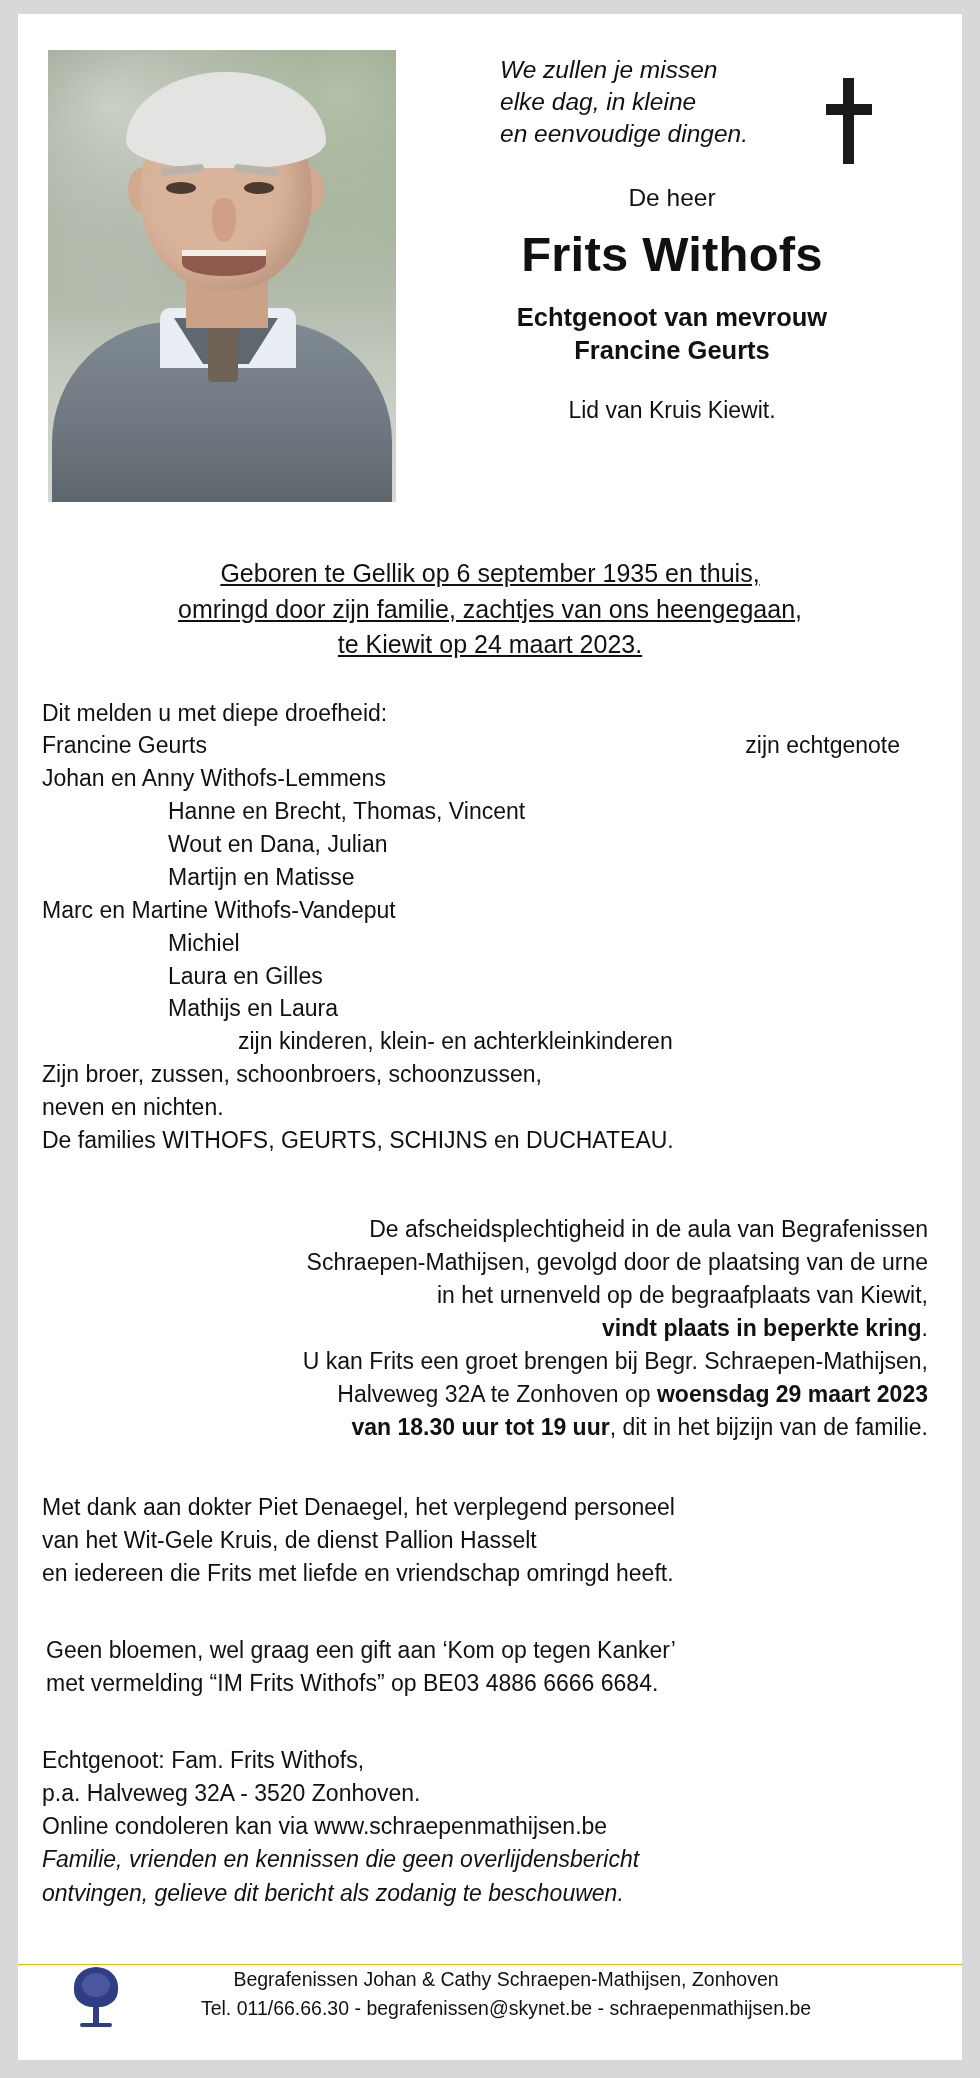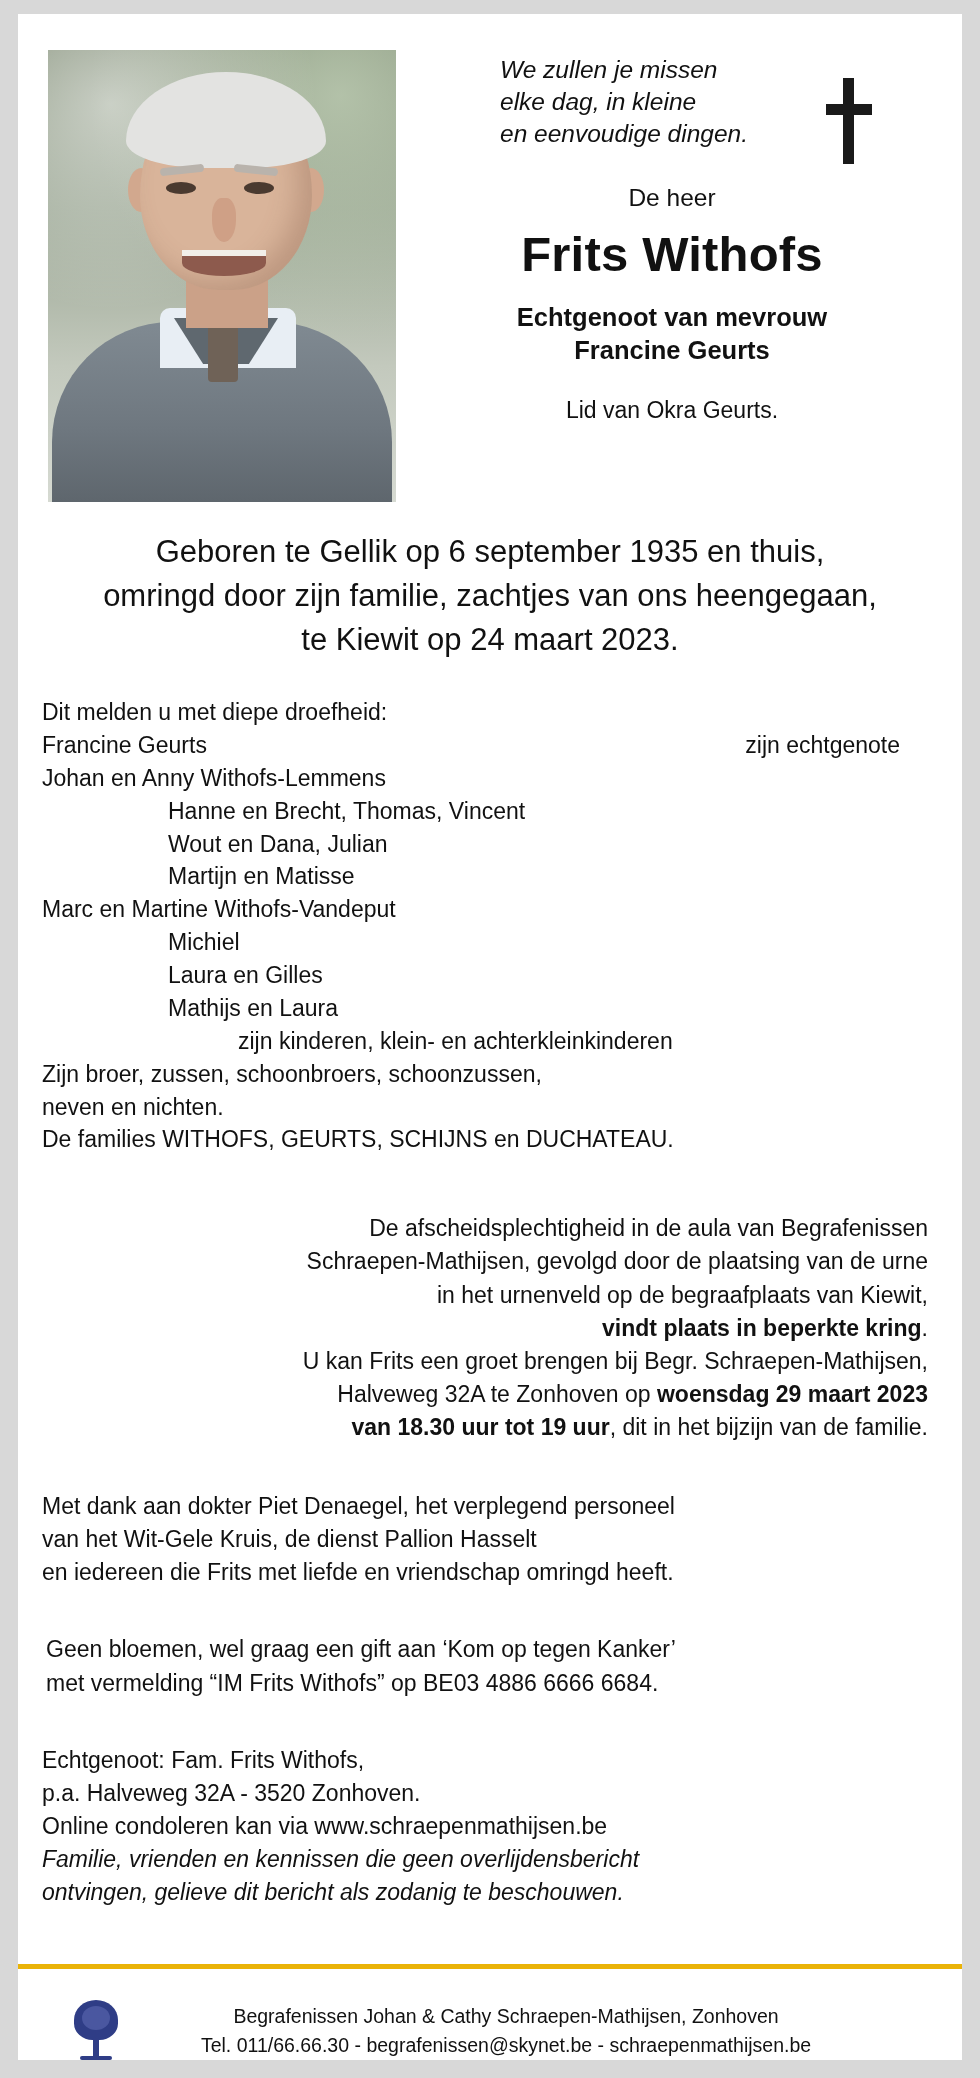--- a/index.html
+++ b/index.html
@@ -171,23 +171,24 @@
     margin-top: 30px;
   }
 
   
   .block {
     padding: 0 34px;
     box-sizing: border-box;
   }
   .birth {
     text-align: center;
-    font-size: 31px;
+    font-size: 25px;
     line-height: 1.42;
-    margin-top: 28px;
+    margin-top: 54px;
+    text-decoration: underline;
   }
   .announce {
     font-size: 23px;
     line-height: 1.43;
     margin-top: 34px;
     text-align: left;
     padding-left: 24px;
   }
   .row-spouse {
     display: flex;
@@ -227,23 +228,23 @@
     font-style: italic;
   }
 
   
   .footer {
     position: absolute;
     left: 0;
     right: 0;
     bottom: 0;
     height: 96px;
-    border-top: 5px solid #eab308;
+    border-top: 1px solid #eab308;
     display: flex;
-    align-items: flex-end;
+    align-items: flex-start;
     padding: 0 34px;
     box-sizing: border-box;
   }
   .tree-logo {
     width: 56px;
     height: 62px;
     position: relative;
     flex: 0 0 56px;
     margin-left: 16px;
   }
@@ -309,21 +310,21 @@
           <div>elke dag, in kleine</div>
           <div>en eenvoudige dingen.</div>
         </div>
 
         <div class="deheer">De heer</div>
         <div class="name">Frits Withofs</div>
         <div class="spouse">
           <div>Echtgenoot van mevrouw</div>
           <div>Francine Geurts</div>
         </div>
-        <div class="member">Lid van Okra Geurts.</div>
+        <div class="member">Lid van Kruis Kiewit.</div>
       </div>
     </div>
 
     <div class="block birth">
       <div>Geboren te Gellik op 6 september 1935 en thuis,</div>
       <div>omringd door zijn familie, zachtjes van ons heengegaan,</div>
       <div>te Kiewit op 24 maart 2023.</div>
     </div>
 
     <div class="block announce">

